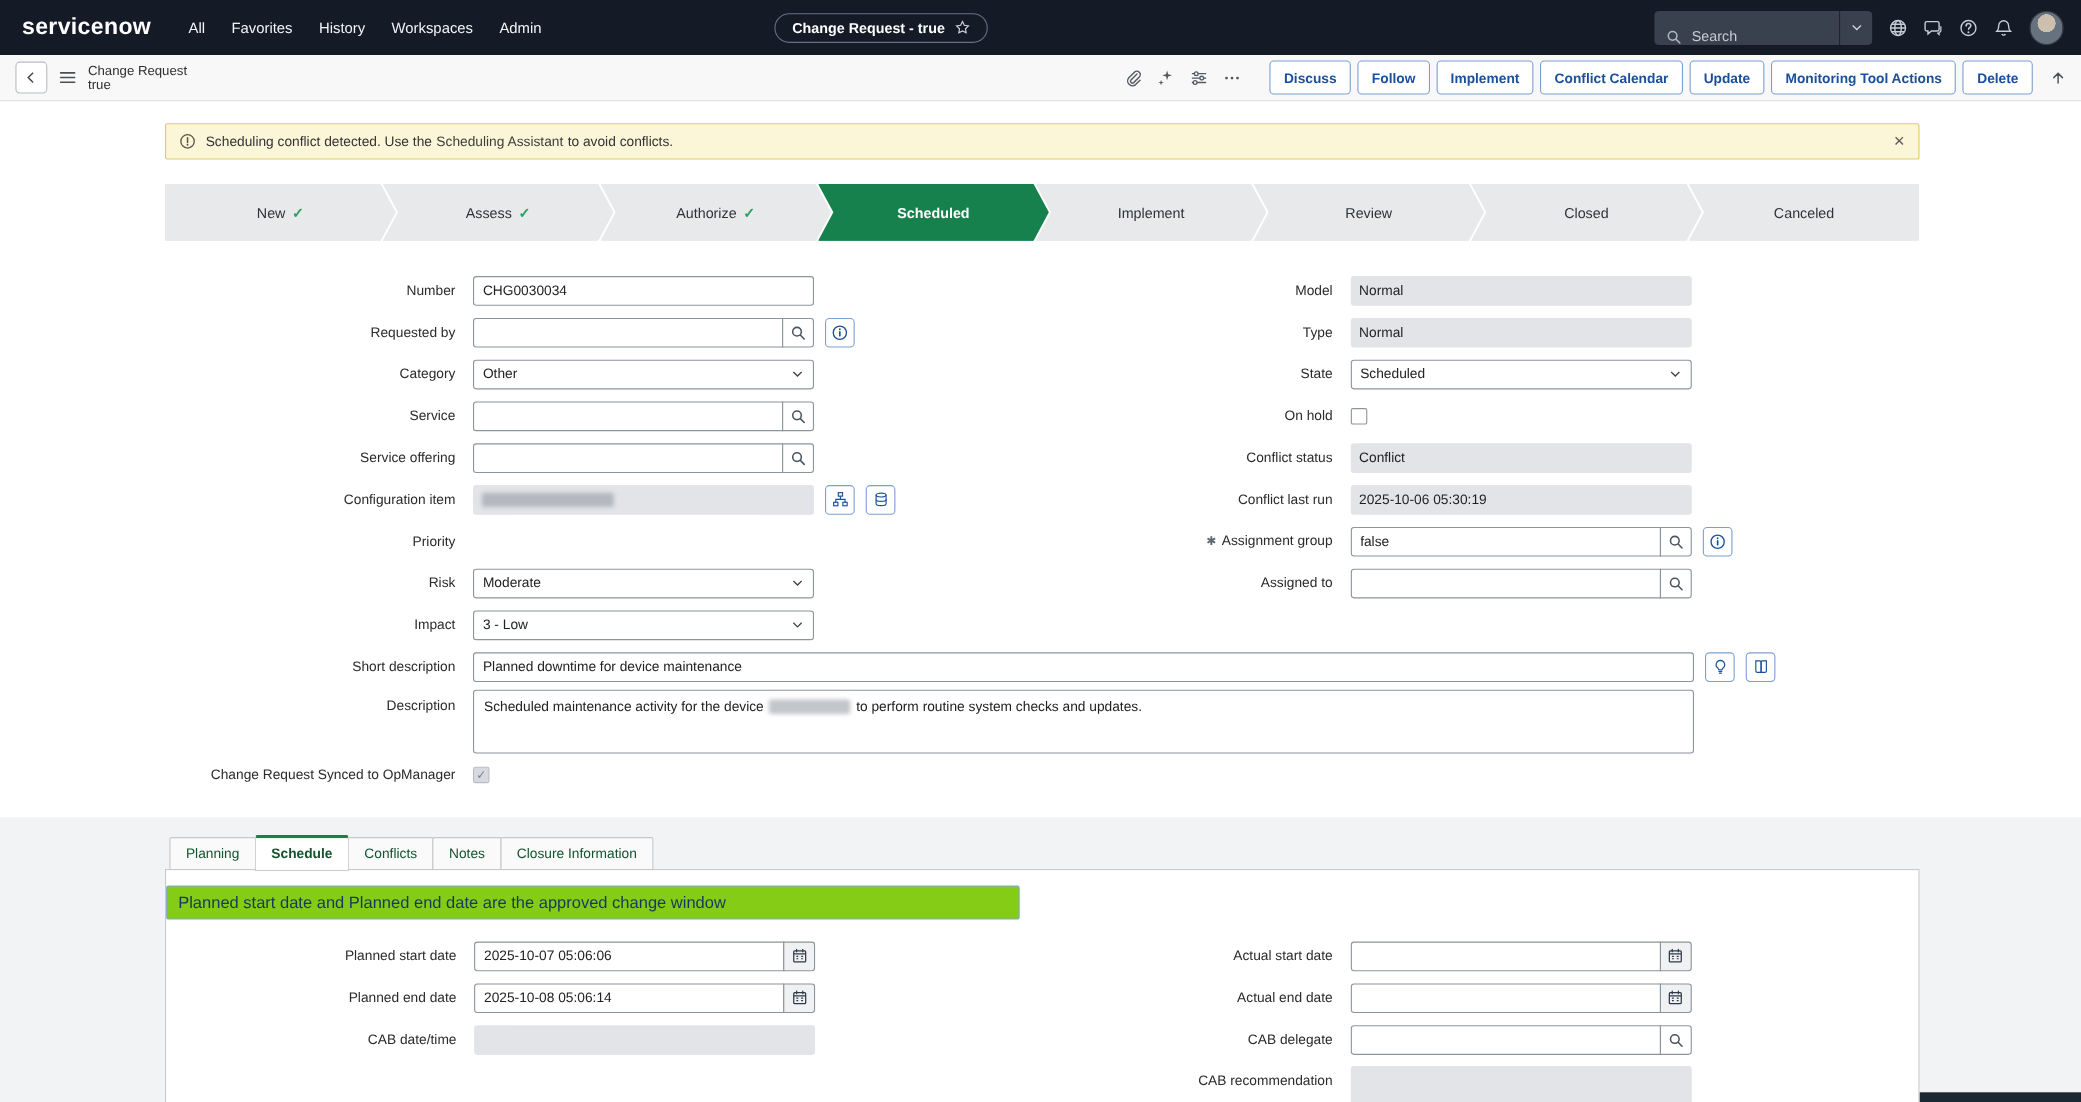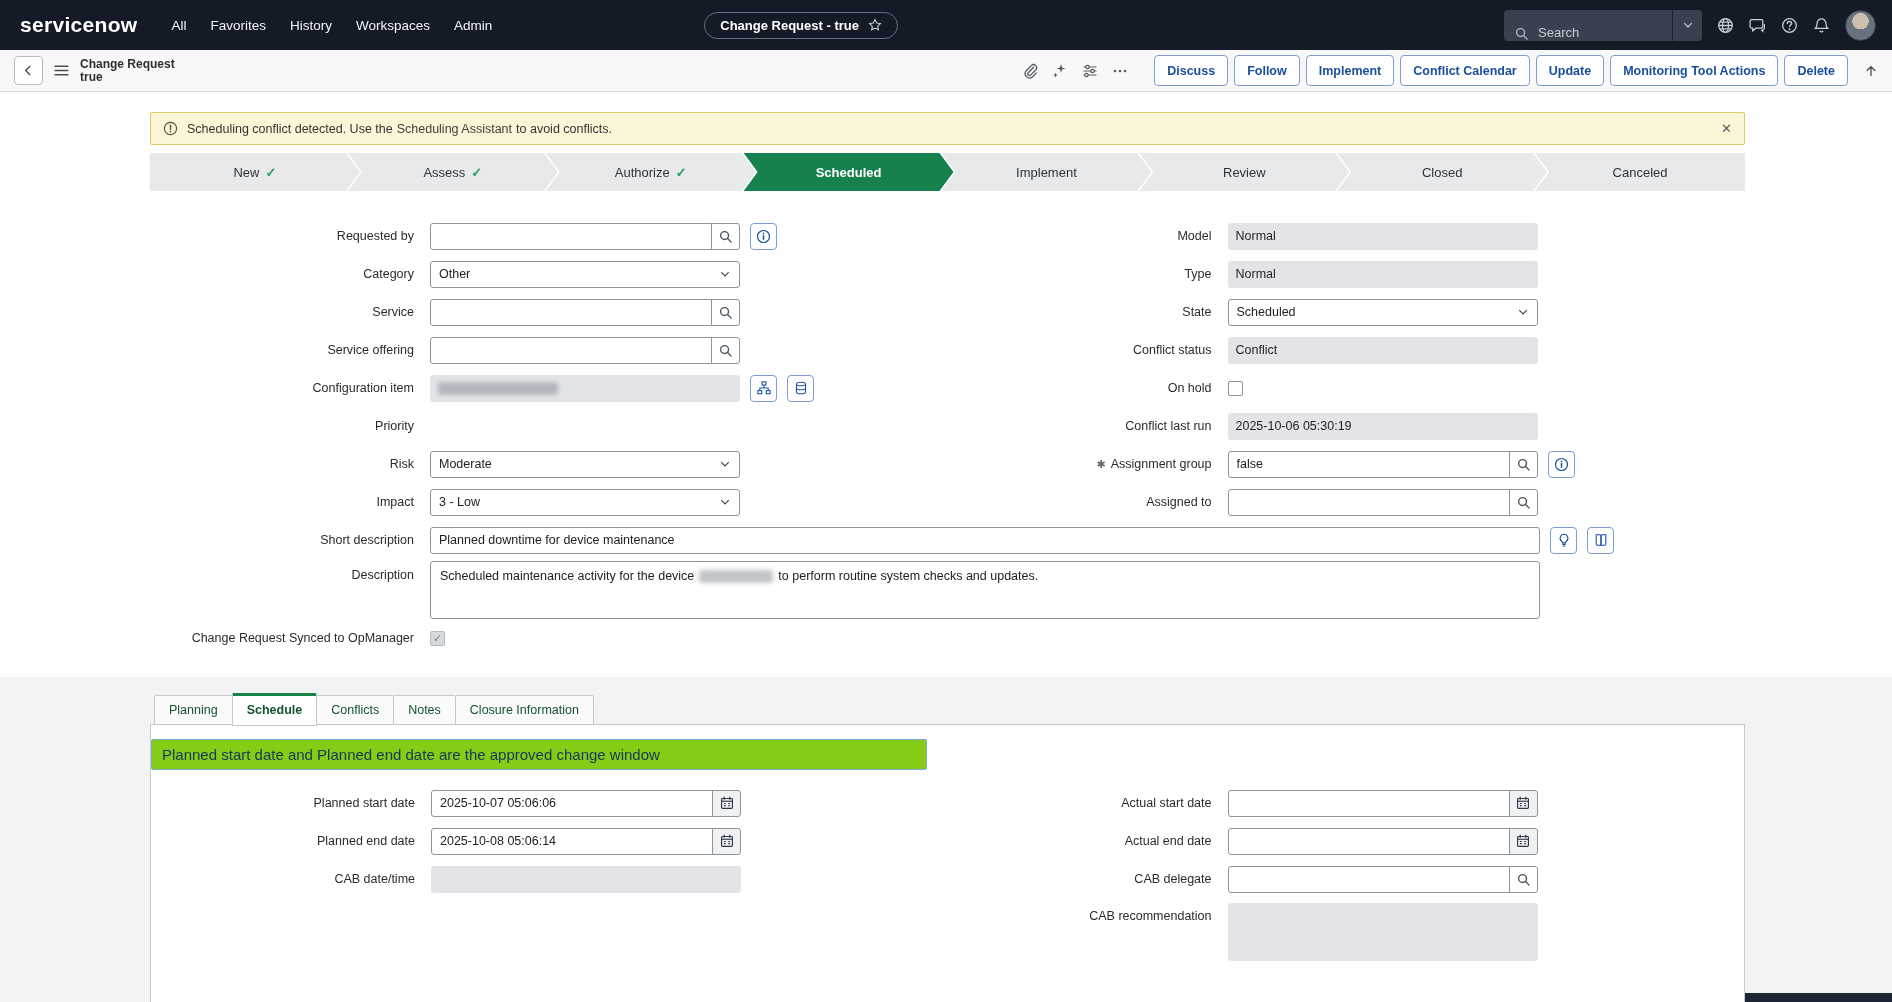--- a/index.html
+++ b/index.html
@@ -17,35 +17,35 @@
 .searchwrap .ic{color:#aeb6c0;display:flex}
 .searchin{background:transparent;border:none;outline:none;color:#eef1f4;font-size:13px;width:112px;font-family:inherit}
 .searchin::placeholder{color:#c6ccd4}
 .searchdd{width:30px;height:31px;background:#3a414e;border:none;border-left:1px solid #20242e;border-radius:0 4px 4px 0;color:#cfd4da;display:flex;align-items:center;justify-content:center;cursor:pointer}
 .navic{color:#c6cdd6;display:flex;cursor:pointer}
 .avatar{width:31px;height:31px;border-radius:50%;background:radial-gradient(circle at 50% 35%,#cdbfae 0 34%,#67727f 35% 100%);cursor:pointer;border:1px solid #39404b}
 
 .subheader{height:42px;background:#f8f8f8;border-bottom:1px solid #dcdddf;display:flex;align-items:center;padding:0 14px;gap:10px}
 .backbtn{width:29px;height:29px;border:1px solid #b8bdc3;background:#fff;border-radius:4px;color:#444;display:flex;align-items:center;justify-content:center;cursor:pointer}
 .hamb{color:#4a4f55;display:flex;cursor:pointer}
-.titleblock{font-size:12px;font-weight:bold;color:#2f2f31;line-height:13px}
+.titleblock{font-size:12px;font-weight:normal;color:#2f2f31;line-height:13px}
 .hdr-right{margin-left:auto;display:flex;align-items:center;gap:6px}
 .hdricons{display:flex;align-items:center;gap:2px;margin-right:8px}
 .hdricon{width:28px;height:28px;display:flex;align-items:center;justify-content:center;color:#545b63;cursor:pointer;background:none;border:none;padding:0}
 .hbtn{height:31px;padding:0 12px;background:#fff;border:1px solid #7c9fd0;color:#1a4f9c;font-size:12.5px;font-weight:600;border-radius:4px;cursor:pointer;font-family:inherit;white-space:nowrap;margin-left:6px}
 .scrolltop{border:none;background:none;color:#4a5058;cursor:pointer;display:flex;margin-left:10px;padding:0}
 
 .content{margin-left:150px;width:1595px}
 .warnbar{display:flex;align-items:center;gap:9px;background:#fcf6d8;border:1px solid #dfcb5f;padding:0 12px;height:33px;font-size:12.5px;color:#333;margin-top:20px;border-radius:2px}
 .warnbar .wic{color:#5c5648;display:flex}
 .warntext{display:inline-flex;gap:4px}
 .warnlink{color:#3e3e3e;cursor:pointer}
 .wclose{margin-left:auto;color:#5a5a5a;cursor:pointer;font-size:13px}
 
-.stages{display:flex;margin-top:8px;height:38px}
+.stages{display:flex;margin-top:22px;height:52px}
 .stage{flex:1;display:flex;align-items:center;justify-content:center;gap:6px;background:#e8e9eb;font-size:13px;color:#2f3338;margin-left:-12px;clip-path:polygon(0 0,calc(100% - 14px) 0,100% 50%,calc(100% - 14px) 100%,0 100%,14px 50%);cursor:pointer;white-space:nowrap}
 .stage:first-child{margin-left:0;clip-path:polygon(0 0,calc(100% - 14px) 0,100% 50%,calc(100% - 14px) 100%,0 100%)}
 .stage:last-child{clip-path:polygon(0 0,100% 0,100% 100%,0 100%,14px 50%)}
 .stage.active{background:#17814d;color:#fff;font-weight:bold}
 .stcheck{color:#2aa263;font-weight:bold}
 
 .formgrid{display:flex;margin-top:26px}
 .fcol{width:50%;display:flex;flex-direction:column}
 .frow{display:flex;align-items:center;height:38px}
 .flabel{flex:0 0 280px;padding-right:16px;text-align:right;font-size:12.5px;color:#2b2b2b;line-height:15px}
@@ -257,20 +257,26 @@
         <span>Closed</span>
       </div>
       <div class="stage future">
         <span>Canceled</span>
       </div>
     </div>
 
   <div class="formgrid">
     <div class="fcol" id="col-left">
         <div class="frow">
+          <label class="flabel"><span>Number</span></label>
+          <div class="fctrl">
+            <input class="tin" value="CHG0030034" style="">
+          </div>
+        </div>
+        <div class="frow">
           <label class="flabel"><span>Requested by</span></label>
           <div class="fctrl">
             <div class="refwrap">
               <input class="tin noright" style="">
               <button class="seg">
                 <svg viewBox="0 0 16 16" width="15" height="15">
                   <circle cx="7" cy="7" r="4.2" fill="none" stroke="currentColor" stroke-width="1.5"></circle>
                   <path d="M10.2 10.2L14 14" stroke="currentColor" stroke-width="1.5" stroke-linecap="round"></path>
                 </svg>
               </button>
@@ -398,29 +404,29 @@
               <span class="selval">Scheduled</span>
               <span class="caret">
                 <svg viewBox="0 0 16 16" width="12" height="12">
                   <path d="M3 5.5l5 5 5-5" fill="none" stroke="currentColor" stroke-width="1.6"></path>
                 </svg>
               </span>
             </div>
           </div>
         </div>
         <div class="frow">
+          <label class="flabel"><span>On hold</span></label>
+          <div class="fctrl">
+            <span class="cb"></span>
+          </div>
+        </div>
+        <div class="frow">
           <label class="flabel"><span>Conflict status</span></label>
           <div class="fctrl">
             <div class="ro">Conflict</div>
-          </div>
-        </div>
-        <div class="frow">
-          <label class="flabel"><span>On hold</span></label>
-          <div class="fctrl">
-            <span class="cb"></span>
           </div>
         </div>
         <div class="frow">
           <label class="flabel"><span>Conflict last run</span></label>
           <div class="fctrl">
             <div class="ro">2025-10-06 05:30:19</div>
           </div>
         </div>
         <div class="frow">
           <label class="flabel"><span class="req">✱</span><span>Assignment group</span></label>

